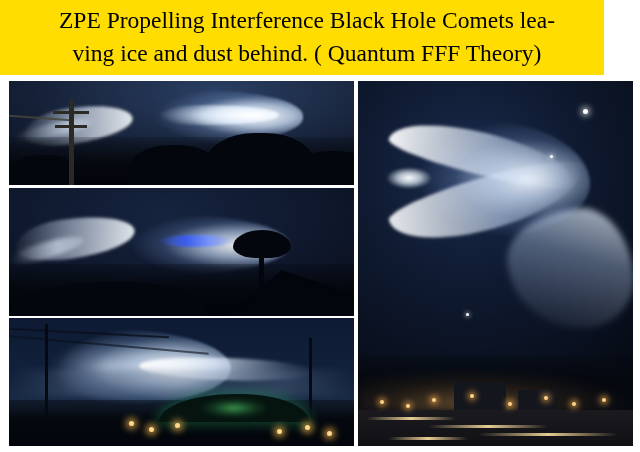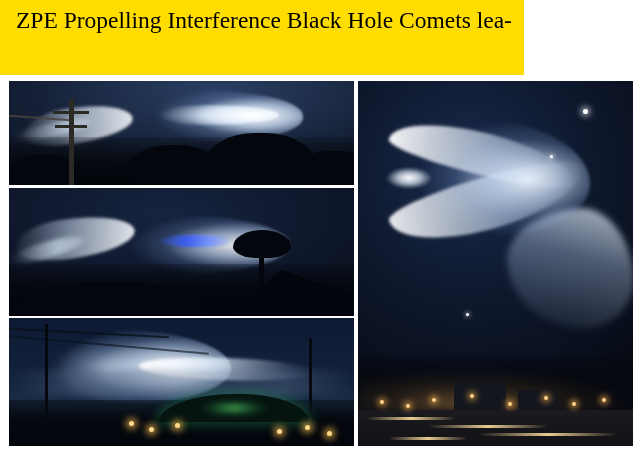--- a/index.html
+++ b/index.html
@@ -14,25 +14,26 @@
     background: #ffffff;
     overflow: hidden;
     font-family: "Liberation Serif", serif;
   }
 
   
   #title-banner {
     position: absolute;
     left: 0;
     top: 0;
-    width: 524px;
+    width: 604px;
     height: 75px;
     background: #ffdd00;
     box-sizing: border-box;
     padding: 4px 6px 0 16px;
+    text-align: center;
   }
   #title-line-1, #title-line-2 {
     font-family: "Liberation Serif", serif;
     font-size: 23.5px;
     line-height: 33px;
     color: #000000;
     white-space: nowrap;
     letter-spacing: 0px;
   }
 
@@ -406,20 +407,21 @@
   #p4-building1 { left: 96px; width: 52px; height: 30px; }
   #p4-building2 { left: 160px; width: 40px; height: 22px; }
 </style>
 </head>
 <body>
 
 <div id="page">
 
   <div id="title-banner">
     <div id="title-line-1">ZPE Propelling Interference Black Hole Comets lea-</div>
+    <div id="title-line-2">ving ice and dust behind. ( Quantum FFF Theory)</div>
   </div>
 
   <div id="photo-grid">
 
     <div class="photo" id="photo-top-left">
       <div class="sky" id="p1-sky"></div>
       <div id="p1-plume"></div>
       <div id="p1-plume-core"></div>
       <div id="p1-tail"></div>
       <div id="p1-tail-wisp"></div>

